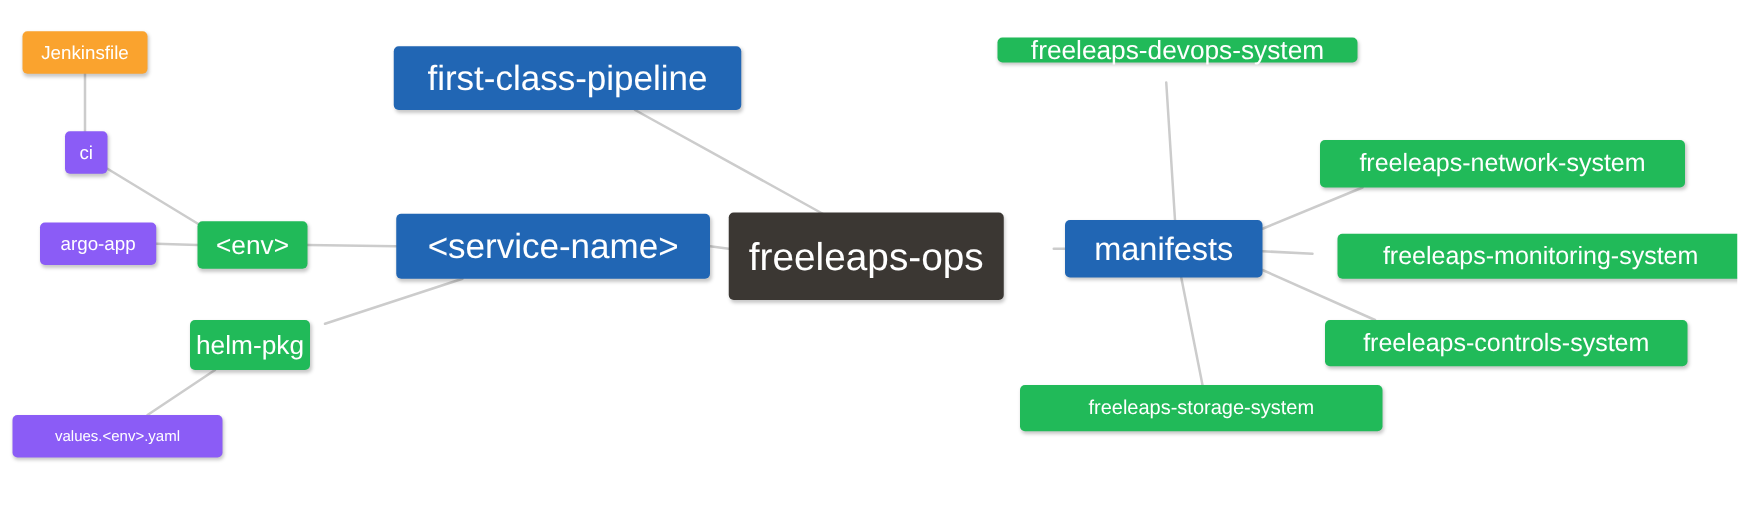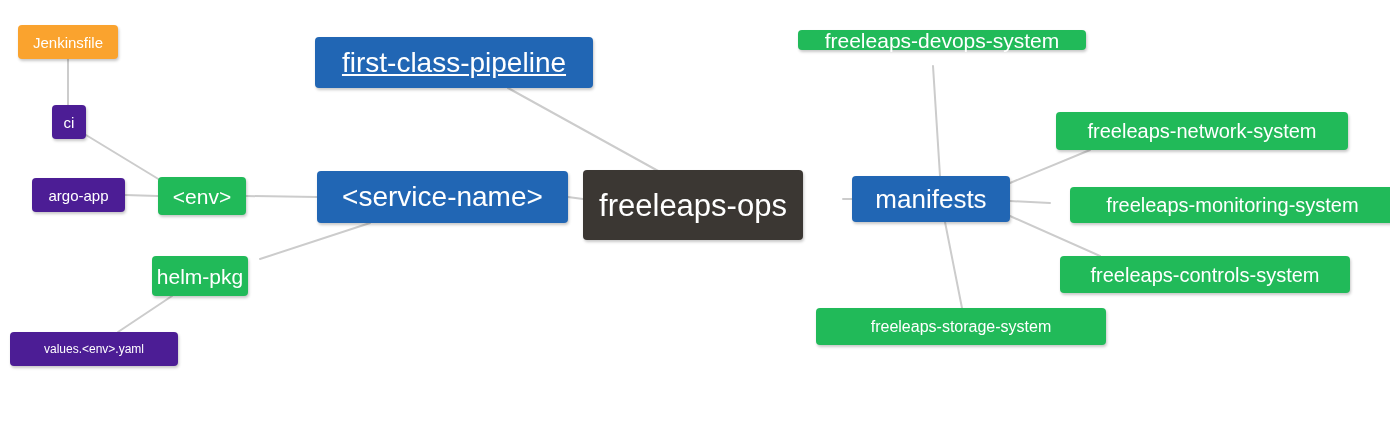--- a/index.html
+++ b/index.html
@@ -41,21 +41,21 @@
     box-shadow: 1px 2px 3px rgba(0,0,0,0.22);
     padding: 0 10px;
     z-index: 2;
     cursor: pointer;
     user-select: none;
   }
   .n-root     { background: #3b3733; }
   .n-blue     { background: #2166b4; }
   .n-green    { background: #21ba59; }
   .n-orange   { background: #faa32e; }
-  .n-red      { background: #4c1d95; }
+  .n-red      { background: #8b5cf6; }
 </style>
 </head>
 <body>
 
 <div id="canvas">
   <svg id="edges" viewBox="0 0 1390 421" width="1390" height="421" xmlns="http://www.w3.org/2000/svg">
       <line x1="68" y1="59" x2="68" y2="105" stroke="#cccccc" stroke-width="2" stroke-linecap="round"></line>
       <line x1="86" y1="135" x2="160" y2="180" stroke="#cccccc" stroke-width="2" stroke-linecap="round"></line>
       <line x1="125" y1="195" x2="158" y2="196" stroke="#cccccc" stroke-width="2" stroke-linecap="round"></line>
       <line x1="246" y1="196" x2="317" y2="197" stroke="#cccccc" stroke-width="2" stroke-linecap="round"></line>
@@ -70,21 +70,21 @@
       <line x1="1010" y1="216" x2="1100" y2="256" stroke="#cccccc" stroke-width="2" stroke-linecap="round"></line>
       <line x1="945" y1="222" x2="962" y2="308" stroke="#cccccc" stroke-width="2" stroke-linecap="round"></line>
     </svg>
   <div id="nodes-layer">
       <div class="node n-orange" style="left: 18px; top: 25px; width: 100px; height: 34px; font-size: 15px;">Jenkinsfile</div>
       <div class="node n-red" style="left: 52px; top: 105px; width: 34px; height: 34px; font-size: 15px;">ci</div>
       <div class="node n-red" style="left: 32px; top: 178px; width: 93px; height: 34px; font-size: 15px;">argo-app</div>
       <div class="node n-green" style="left: 158px; top: 177px; width: 88px; height: 38px; font-size: 21px;">&lt;env&gt;</div>
       <div class="node n-green" style="left: 152px; top: 256px; width: 96px; height: 40px; font-size: 21px;">helm-pkg</div>
       <div class="node n-red" style="left: 10px; top: 332px; width: 168px; height: 34px; font-size: 12px;">values.&lt;env&gt;.yaml</div>
-      <div class="node n-blue" style="left: 315px; top: 37px; width: 278px; height: 51px; font-size: 28px; text-decoration: underline;">first-class-pipeline</div>
+      <div class="node n-blue" style="left: 315px; top: 37px; width: 278px; height: 51px; font-size: 28px;">first-class-pipeline</div>
       <div class="node n-blue" style="left: 317px; top: 171px; width: 251px; height: 52px; font-size: 28px;">&lt;service-name&gt;</div>
       <div class="node n-root" style="left: 583px; top: 170px; width: 220px; height: 70px; font-size: 31px;">freeleaps-ops</div>
       <div class="node n-blue" style="left: 852px; top: 176px; width: 158px; height: 46px; font-size: 26px;">manifests</div>
       <div class="node n-green" style="left: 798px; top: 30px; width: 288px; height: 20px; font-size: 21px;">freeleaps-devops-system</div>
       <div class="node n-green" style="left: 1056px; top: 112px; width: 292px; height: 38px; font-size: 20px;">freeleaps-network-system</div>
       <div class="node n-green" style="left: 1050px; top: 187px; width: 325px; height: 36px; font-size: 20px; margin-left: 20px;">freeleaps-monitoring-system</div>
       <div class="node n-green" style="left: 1060px; top: 256px; width: 290px; height: 37px; font-size: 20px;">freeleaps-controls-system</div>
       <div class="node n-green" style="left: 816px; top: 308px; width: 290px; height: 37px; font-size: 16px;">freeleaps-storage-system</div>
     </div>
 </div>

